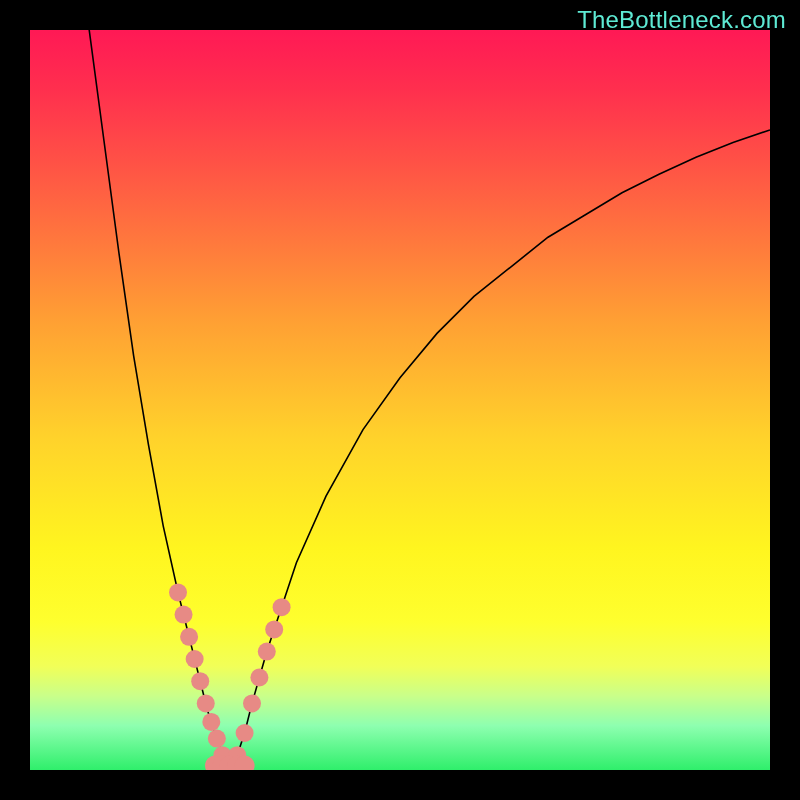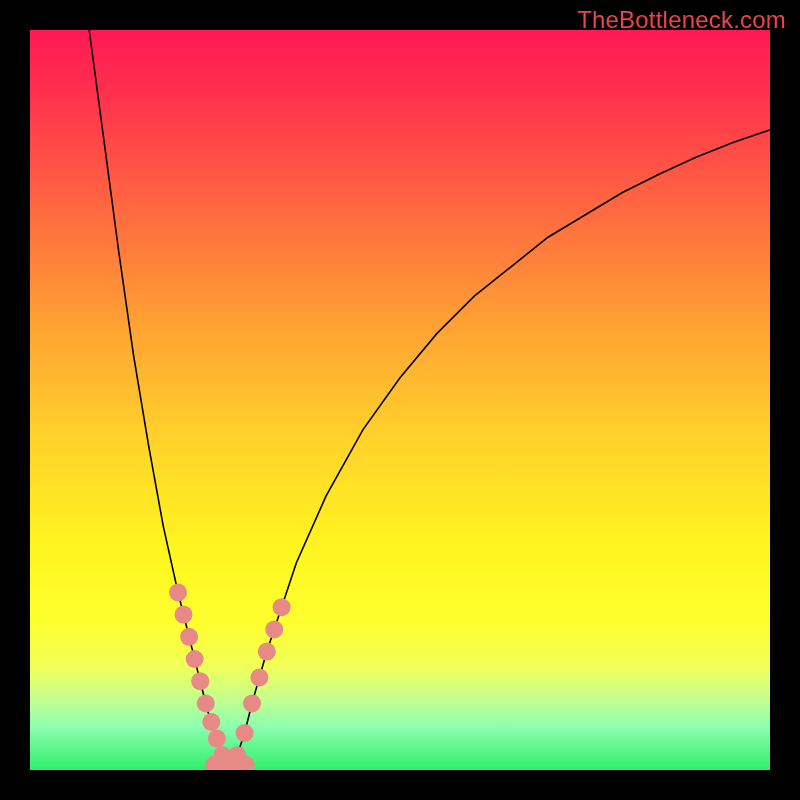--- a/index.html
+++ b/index.html
@@ -8,21 +8,21 @@
     height: 800px;
     background: #000;
     position: relative;
     font-family: Arial, sans-serif;
     overflow: hidden;
   }
   .watermark {
     position: absolute;
     top: 6px;
     right: 14px;
-    color: #ef4444;
+    color: #5eead4;
     font-size: 24px;
     font-weight: 500;
     z-index: 10;
     letter-spacing: 0.2px;
   }
   .plot-area {
     position: absolute;
     left: 30px;
     top: 30px;
     width: 740px;

